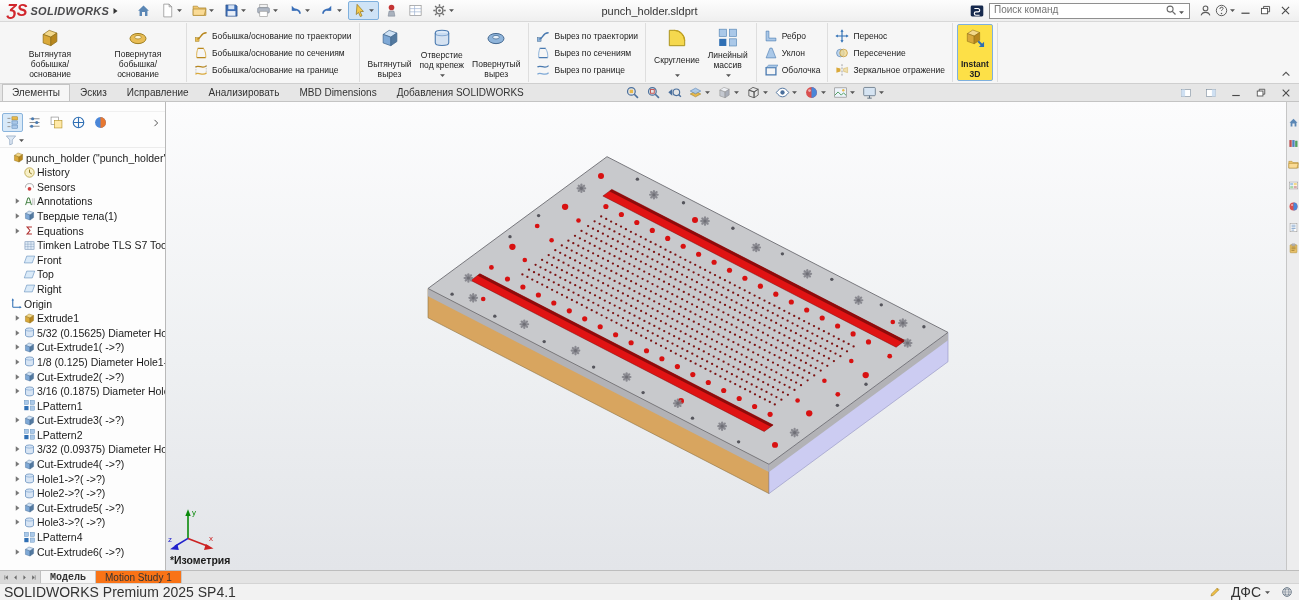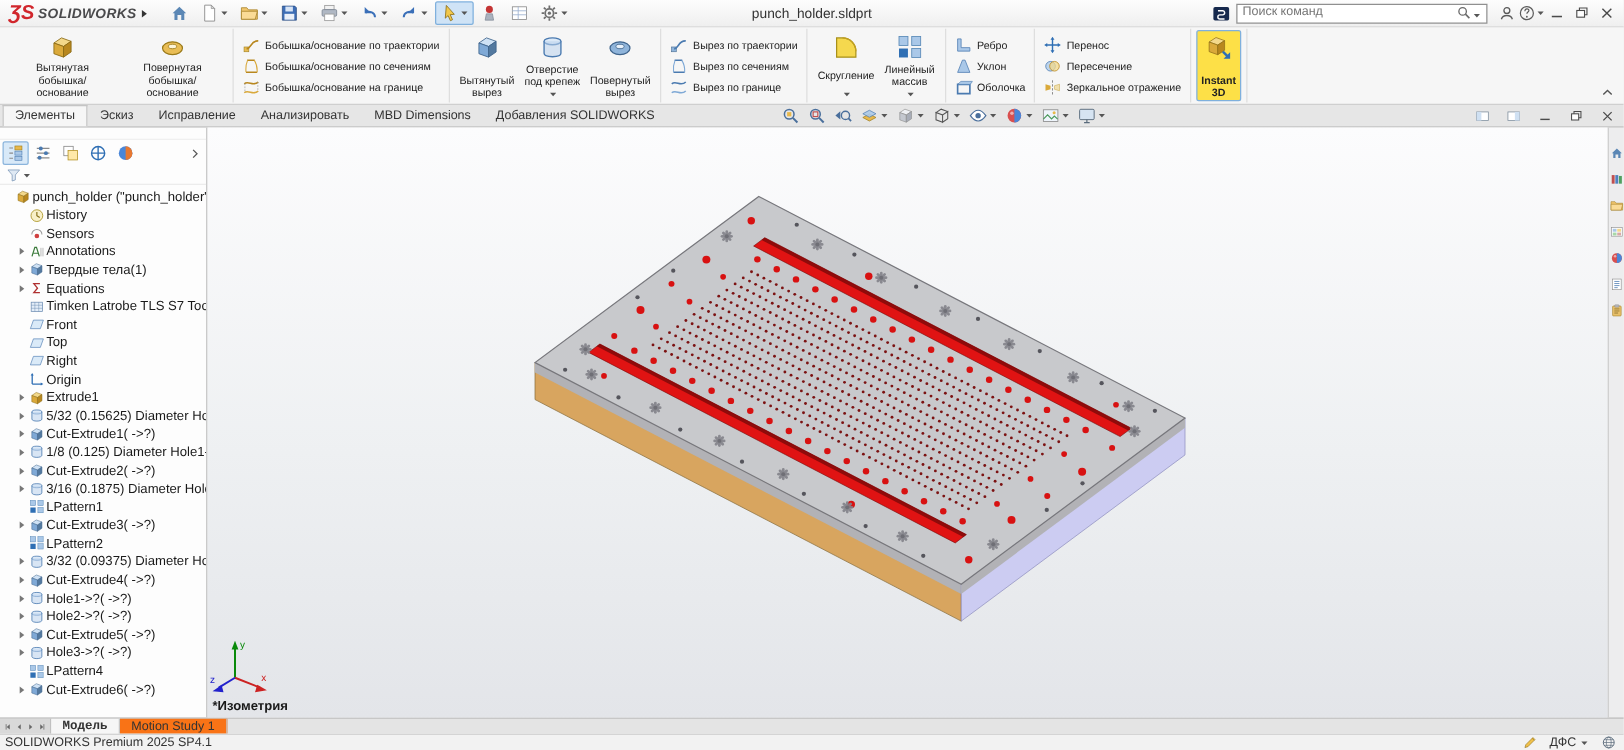--- a/index.html
+++ b/index.html
@@ -63,21 +63,21 @@
 
   .taskpane{flex:0 0 13px;background:#ededee;border-left:1px solid #c6c6c6;display:flex;flex-direction:column;align-items:center;padding-top:14px;gap:9px;}
   .tpbtn{width:12px;height:12px;display:flex;align-items:center;justify-content:center;}
 
   
   .bottomtabs{flex:0 0 13px;background:#e4e4e4;border-top:1px solid #bdbdbd;display:flex;align-items:stretch;font-size:10px;color:#333;}
   .tabnav{display:flex;align-items:center;gap:2px;padding:0 3px;background:#d9d9d9;border-right:1px solid #c0c0c0;}
   .tnbtn{display:inline-flex;align-items:center;}
   .btab{display:flex;align-items:center;padding:0 9px;border-right:1px solid #c6c6c6;background:#f97316;}
   .btab.active{background:#f6f6f6;font-weight:bold;font-family:Liberation Mono, monospace;}
-  .statusbar{flex:0 0 12px;background:#f2f2f2;border-top:1px solid #d4d4d4;display:flex;align-items:center;font-size:10px;color:#333;padding:0 4px;}
+  .statusbar{flex:0 0 12px;background:#f2f2f2;border-top:1px solid #d4d4d4;display:flex;align-items:center;font-size:14px;color:#333;padding:0 4px;}
   .sb-right{margin-left:auto;display:flex;align-items:center;gap:10px;padding-right:2px;}
   .sb-units{display:flex;align-items:center;gap:2px;}
 </style>
 </head>
 <body>
 
 <div class="app">
 
   <div class="titlebar">
     <div class="brand">
@@ -832,21 +832,21 @@
           </div>
           <div class="trow" style="padding-left:13px">
             <span class="arw"></span>
             <span class="icw">
               <svg width="13" height="13" viewBox="0 0 16 16" aria-hidden="true">
                 <path d="M4.6 3.8h9.8l-3 8.4H1.6z" fill="#d4e6f7" fill-opacity=".85" stroke="#5a86b8" stroke-width=".7"></path>
               </svg>
             </span>
             <span class="tlabel">Right</span>
           </div>
-          <div class="trow" style="padding-left:13px">
+          <div class="trow" style="">
             <span class="arw"></span>
             <span class="icw">
               <svg width="13" height="13" viewBox="0 0 16 16" aria-hidden="true">
                 <path d="M3.4 12.6h9.2M3.4 12.6V3.4" fill="none" stroke="#2f6fb4" stroke-width="1.3"></path>
                 <path d="M3.4 1.6 1.9 4.2h3zM14.4 12.6l-2.6-1.5v3z" fill="#2f6fb4"></path>
               </svg>
             </span>
             <span class="tlabel">Origin</span>
           </div>
           <div class="trow" style="padding-left:13px">

